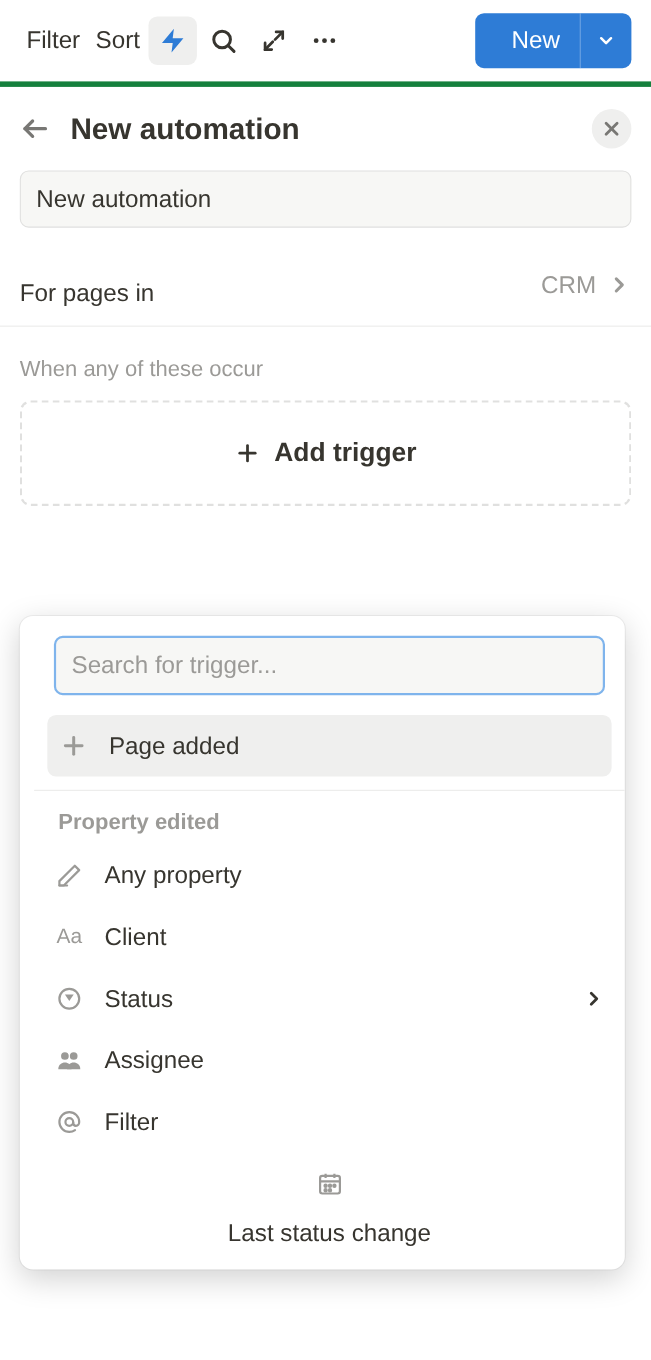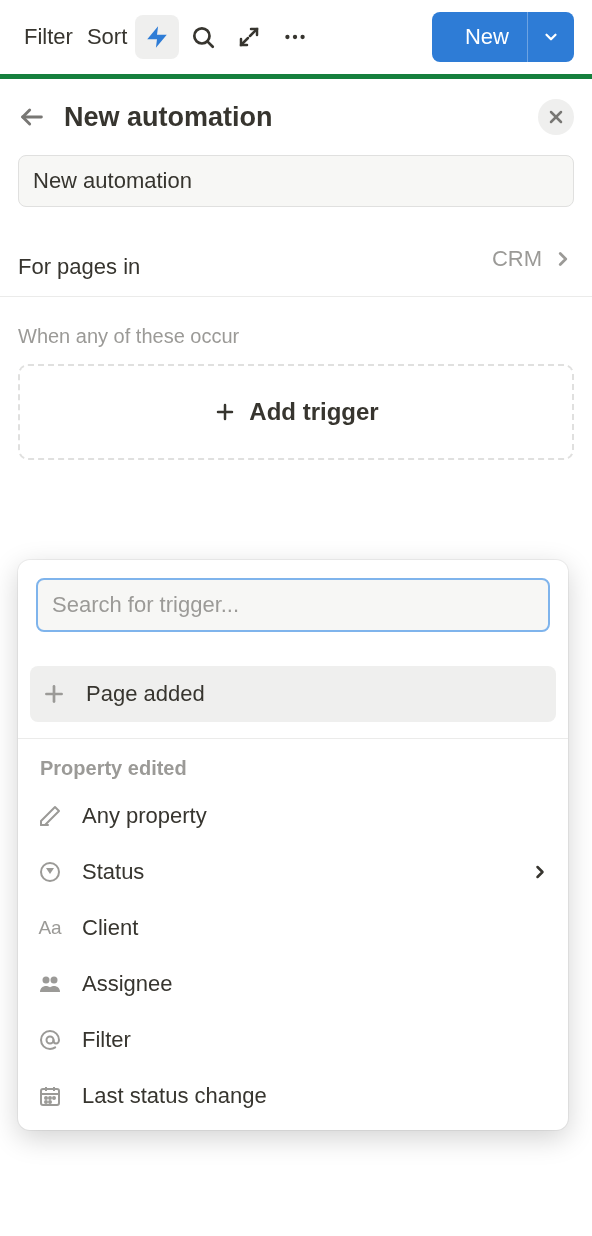--- a/index.html
+++ b/index.html
@@ -178,20 +178,21 @@
     .dropdown-popover {
       position: absolute;
       top: 560px;
       left: 18px;
       right: 24px;
       background: #fff;
       border-radius: 12px;
       box-shadow: 0 8px 28px rgba(0,0,0,0.18), 0 0 0 1px rgba(0,0,0,0.05);
       overflow: hidden;
       z-index: 100;
+      padding-left: 13px;
     }
     .dropdown-search-wrap {
       padding: 18px;
     }
     .dropdown-search {
       width: 100%;
       padding: 12px 14px;
       border: 2px solid #7fb4ec;
       border-radius: 8px;
       background: #f7f7f5;
@@ -206,21 +207,21 @@
       display: flex;
       align-items: center;
       padding: 14px 18px;
       gap: 18px;
       cursor: pointer;
       font-size: 22px;
     }
     .dropdown-item.highlighted {
       background: #efefee;
       border-radius: 8px;
-      margin: 16px 12px;
+      margin: 0 12px;
       padding: 14px 10px;
     }
     .dropdown-item-label {
       flex: 1;
     }
     .dropdown-divider {
       height: 1px;
       background: #ebebea;
       margin: 12px 0 0;
     }
@@ -348,35 +349,35 @@
     <div class="item-icon">
       <svg width="24" height="24" viewBox="0 0 24 24" fill="none" stroke="currentColor" stroke-width="2" stroke-linecap="round" stroke-linejoin="round">
           <path d="M3 21 L3 17 L17 3 L21 7 L7 21 Z" fill="none"></path>
           <line x1="3" y1="21" x2="10" y2="21"></line>
         </svg>
     </div>
     <div class="dropdown-item-label">Any property</div>
   </div>
 
   <div class="dropdown-item">
+    <div class="item-icon" style="font-size:19px;font-weight:500;">Aa</div>
+    <div class="dropdown-item-label">Client</div>
+  </div>
+
+  <div class="dropdown-item">
     <div class="item-icon">
       <svg width="24" height="24" viewBox="0 0 24 24" fill="none" stroke="currentColor" stroke-width="2">
           <circle cx="12" cy="12" r="9"></circle>
           <polygon points="12 8 16 14 8 14" fill="currentColor" stroke="none" transform="rotate(180 12 11)"></polygon>
         </svg>
     </div>
     <div class="dropdown-item-label">Status</div>
     <svg width="20" height="20" viewBox="0 0 24 24" fill="none" stroke="#37352f" stroke-width="3" stroke-linecap="round" stroke-linejoin="round">
         <polyline points="9 18 15 12 9 6"></polyline>
       </svg>
-  </div>
-
-  <div class="dropdown-item">
-    <div class="item-icon" style="font-size:19px;font-weight:500;">Aa</div>
-    <div class="dropdown-item-label">Client</div>
   </div>
 
   <div class="dropdown-item">
     <div class="item-icon">
       <svg width="24" height="24" viewBox="0 0 24 24" fill="currentColor">
           <circle cx="8" cy="8" r="3.5"></circle>
           <circle cx="16" cy="8" r="3.5"></circle>
           <path d="M2 20 C2 16 5 14 8 14 C11 14 14 16 14 20 Z"></path>
           <path d="M10 20 C10 16 13 14 16 14 C19 14 22 16 22 20 Z"></path>
         </svg>
@@ -387,21 +388,21 @@
   <div class="dropdown-item">
     <div class="item-icon">
       <svg width="24" height="24" viewBox="0 0 24 24" fill="none" stroke="currentColor" stroke-width="2" stroke-linecap="round">
           <circle cx="12" cy="12" r="3.5"></circle>
           <path d="M15.5 12 C15.5 14 16.5 15.5 18 15.5 C20 15.5 21 13.5 21 12 C21 7 17 3 12 3 C7 3 3 7 3 12 C3 17 7 21 12 21 C14 21 15.8 20.4 17.2 19.4"></path>
         </svg>
     </div>
     <div class="dropdown-item-label">Filter</div>
   </div>
 
-  <div class="dropdown-item" style="padding-bottom:20px;">
+  <div class="dropdown-item" style="padding-bottom:20px;flex-direction:column;">
     <div class="item-icon">
       <svg width="24" height="24" viewBox="0 0 24 24" fill="none" stroke="currentColor" stroke-width="2">
           <rect x="3" y="5" width="18" height="16" rx="2"></rect>
           <line x1="3" y1="10" x2="21" y2="10"></line>
           <line x1="8" y1="3" x2="8" y2="7"></line>
           <line x1="16" y1="3" x2="16" y2="7"></line>
           <circle cx="8" cy="14" r="1" fill="currentColor"></circle>
           <circle cx="12" cy="14" r="1" fill="currentColor"></circle>
           <circle cx="16" cy="14" r="1" fill="currentColor"></circle>
           <circle cx="8" cy="18" r="1" fill="currentColor"></circle>

